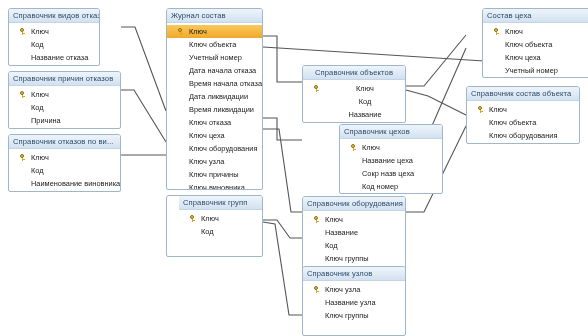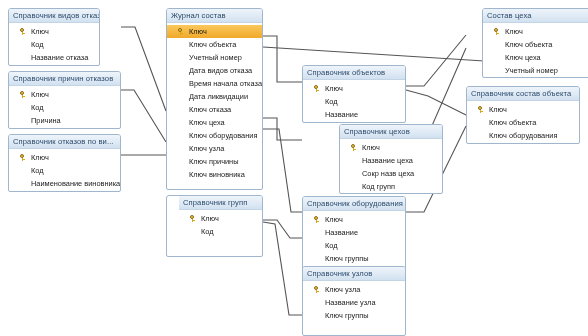--- a/index.html
+++ b/index.html
@@ -147,23 +147,24 @@
       <div class="fld pk sel">
         <span class="keyicon">
             <span class="kc"></span>
             <span class="ks"></span>
             <span class="kt"></span>
           </span>
         <span>Ключ</span>
       </div>
       <div class="fld"><span>Ключ объекта</span></div>
       <div class="fld"><span>Учетный номер</span></div>
-      <div class="fld"><span>Дата видов отказа</span></div>
+      <div class="fld"><span>Дата начала отказа</span></div>
       <div class="fld"><span>Время начала отказа</span></div>
       <div class="fld"><span>Дата  ликвидации</span></div>
+      <div class="fld"><span>Время ликвидации</span></div>
       <div class="fld"><span>Ключ отказа</span></div>
       <div class="fld"><span>Ключ цеха</span></div>
       <div class="fld"><span>Ключ оборудования</span></div>
       <div class="fld"><span>Ключ узла</span></div>
       <div class="fld"><span>Ключ причины</span></div>
       <div class="fld"><span>Ключ виновника</span></div>
     </div>
   </div>
 
   <div class="tbl" style="left:166px;top:195px;width:97px;height:62px;padding-left:12px;">
@@ -174,21 +175,21 @@
             <span class="kc"></span>
             <span class="ks"></span>
             <span class="kt"></span>
           </span>
         <span>Ключ</span>
       </div>
       <div class="fld"><span>Код</span></div>
     </div>
   </div>
 
-  <div class="tbl" style="left:302px;top:65px;width:104px;height:58px;">
+  <div class="tbl" style="left:302px;top:65px;width:104px;height:58px;text-align:center;">
     <div class="tbl-title">Справочник объектов</div>
     <div class="tbl-body">
       <div class="fld pk">
         <span class="keyicon">
             <span class="kc"></span>
             <span class="ks"></span>
             <span class="kt"></span>
           </span>
         <span>Ключ</span>
       </div>
@@ -203,21 +204,21 @@
       <div class="fld pk">
         <span class="keyicon">
             <span class="kc"></span>
             <span class="ks"></span>
             <span class="kt"></span>
           </span>
         <span>Ключ</span>
       </div>
       <div class="fld"><span>Название цеха</span></div>
       <div class="fld"><span>Сокр назв цеха</span></div>
-      <div class="fld"><span>Код групп</span></div>
+      <div class="fld"><span>Код номер</span></div>
     </div>
   </div>
 
   <div class="tbl" style="left:302px;top:196px;width:104px;height:82px;">
     <div class="tbl-title">Справочник оборудования</div>
     <div class="tbl-body">
       <div class="fld pk">
         <span class="keyicon">
             <span class="kc"></span>
             <span class="ks"></span>

